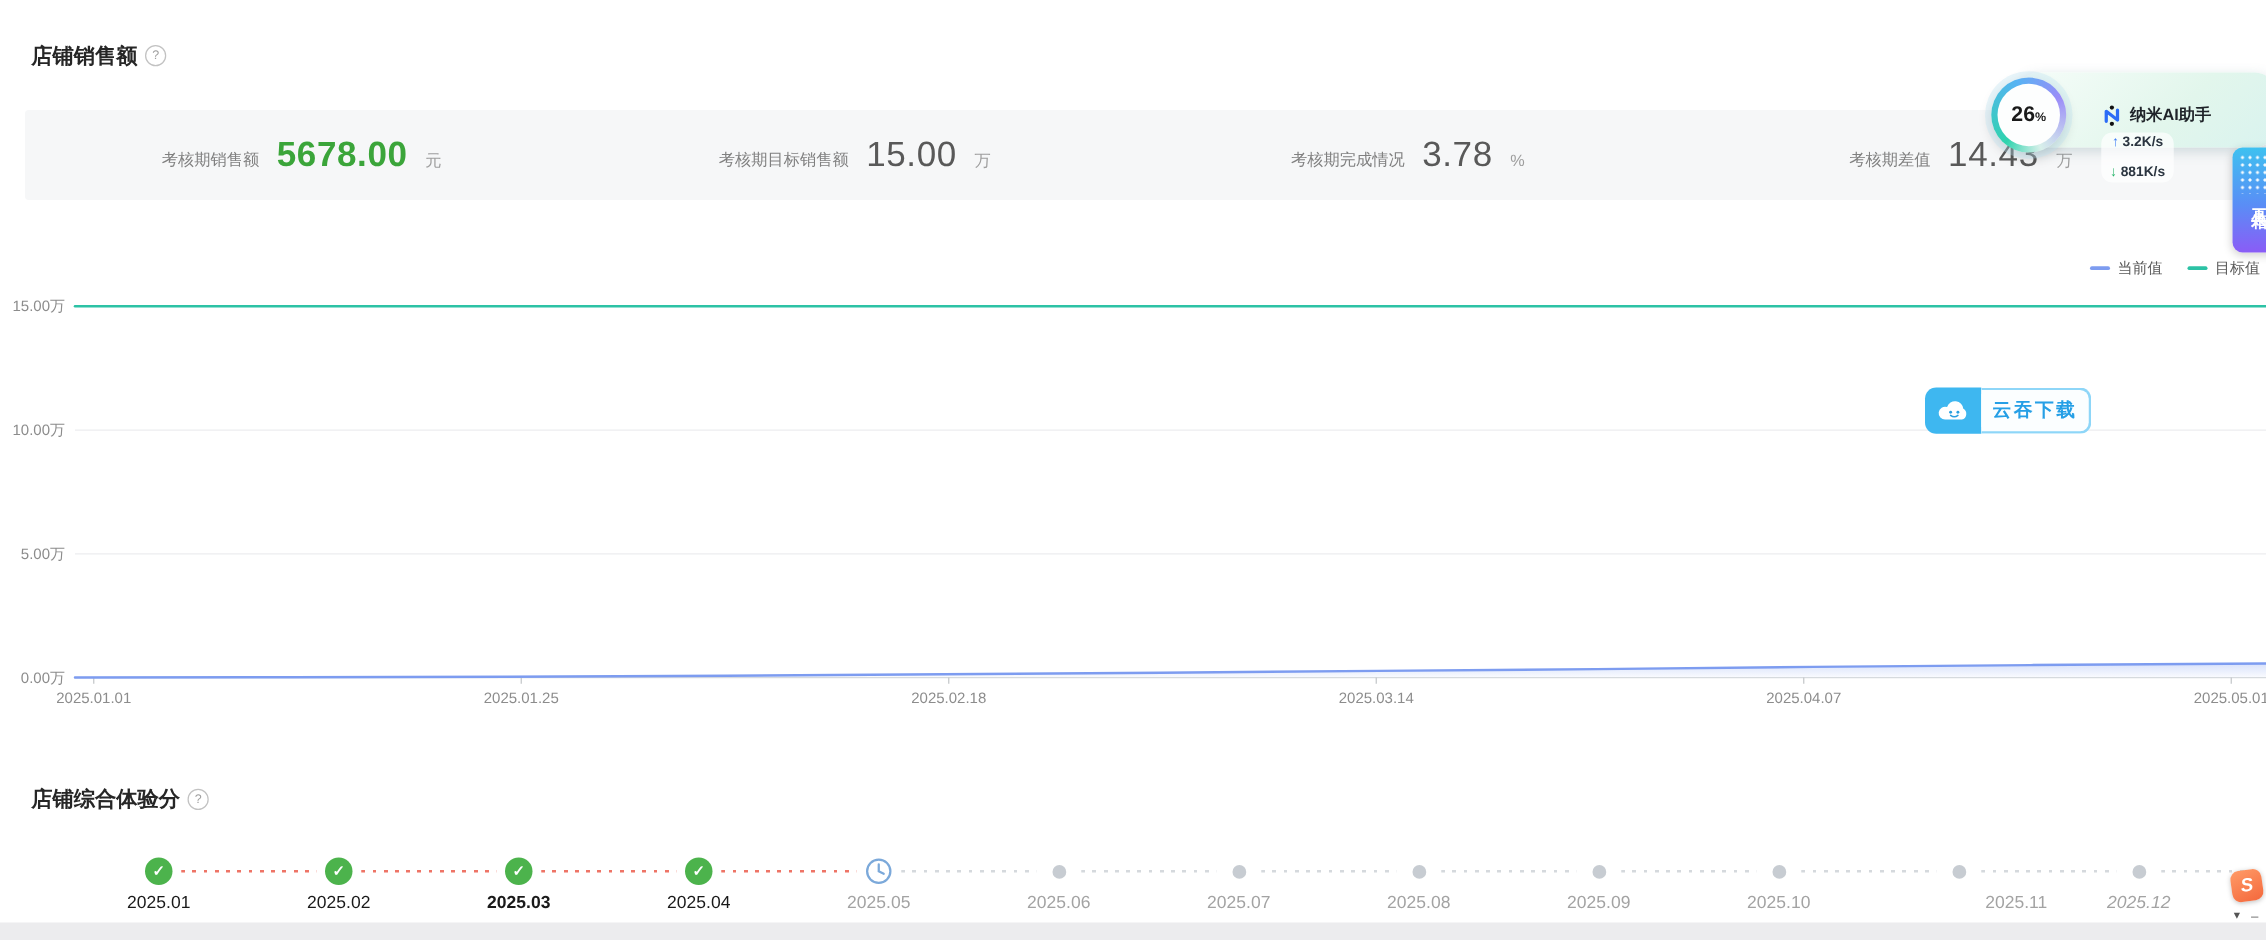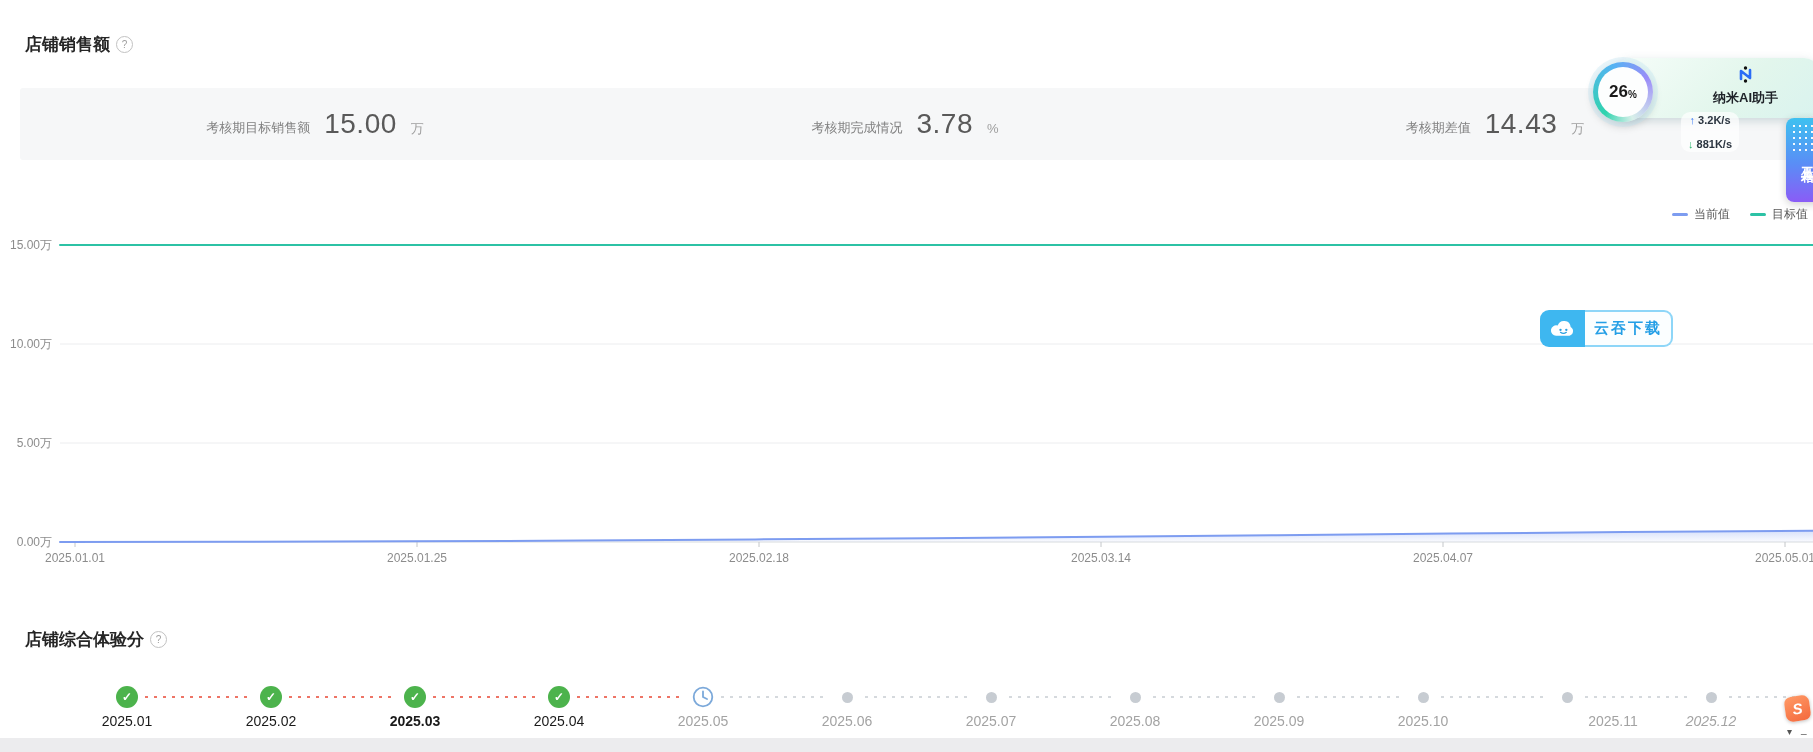--- a/index.html
+++ b/index.html
@@ -25,21 +25,21 @@
   .yt-label{position:absolute;width:52px;text-align:right;font-size:12px;color:#8c8c8c;z-index:2;}
   .xt-label{position:absolute;width:84px;text-align:center;font-size:12px;color:#8c8c8c;top:551px;z-index:2;}
   .legend{position:absolute;top:206px;left:1672px;display:flex;gap:20px;white-space:nowrap;z-index:3;}
   .legend-item{display:flex;align-items:center;gap:6px;font-size:12px;color:#595959;cursor:pointer;}
   .legend-dash{width:16px;height:3px;border-radius:2px;}
   
   .ai-widget{position:absolute;left:1593px;top:58px;z-index:20;}
   .ai-pill{position:absolute;left:22px;top:0;width:205px;height:60px;border-radius:16px;
     background:linear-gradient(135deg,#f6fdf9 0%,#e2f6ec 60%,#d9f3ef 100%);
     box-shadow:0 3px 10px rgba(80,120,130,.25);padding:7px 10px 7px 66px;box-sizing:border-box;}
-  .ai-row1{display:flex;align-items:center;gap:6px;font-size:13px;font-weight:bold;color:#1f2329;margin-top:1px;flex-direction:column;}
+  .ai-row1{display:flex;align-items:center;gap:6px;font-size:13px;font-weight:bold;color:#1f2329;margin-top:18px;}
   .ai-row2{margin-top:5px;background:rgba(255,255,255,.7);border-radius:9px;padding:2px 7px;
     display:inline-flex;gap:12px;font-size:11px;font-weight:bold;color:#2b3540;align-items:center;flex-direction:column;}
   .arrow-up{color:#3b7cf6;font-weight:bold;}
   .arrow-down{color:#27b56a;font-weight:bold;}
   .ai-circle{position:absolute;left:0;top:4px;width:60px;height:60px;border-radius:50%;
     background:conic-gradient(from 220deg,#2fd3ae 0deg,#56b3f3 120deg,#9a8cf8 200deg,#d8f0ea 300deg,#2fd3ae 360deg);
     box-shadow:0 0 0 5px rgba(190,225,240,.35),0 4px 10px rgba(0,0,0,.18);
     display:flex;align-items:center;justify-content:center;}
   .ai-circle-inner{width:50px;height:50px;border-radius:50%;background:#fdfefe;
     display:flex;align-items:center;justify-content:center;}
@@ -77,20 +77,25 @@
 </style>
 </head>
 <body>
 
 <div class="section-title" style="top:33px;">
   <span>店铺销售额</span>
   <span class="help">?</span>
 </div>
 
 <div class="stats-bar">
+  <div class="stat highlight">
+    <span class="slabel">考核期销售额</span>
+    <span class="svalue">5678.00</span>
+    <span class="sunit">元</span>
+  </div>
   <div class="stat">
     <span class="slabel">考核期目标销售额</span>
     <span class="svalue">15.00</span>
     <span class="sunit">万</span>
   </div>
   <div class="stat">
     <span class="slabel">考核期完成情况</span>
     <span class="svalue">3.78</span>
     <span class="sunit">%</span>
   </div>

